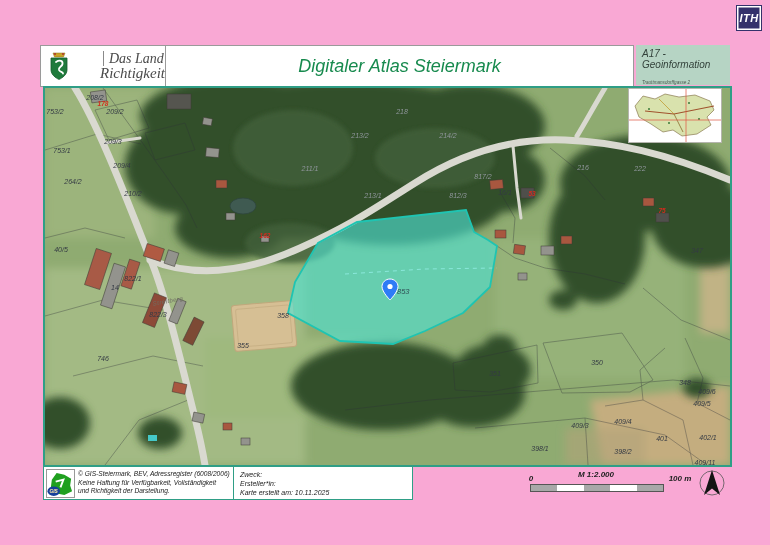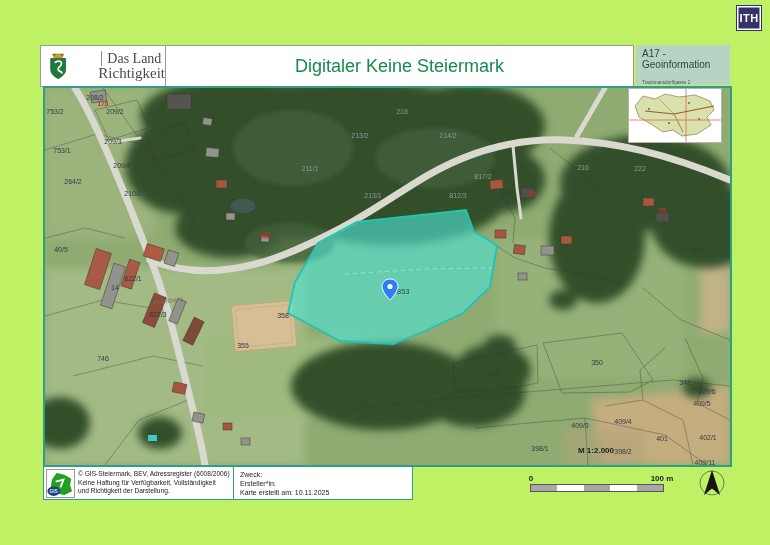--- a/index.html
+++ b/index.html
@@ -1,17 +1,17 @@
 <!DOCTYPE html>
 <html><head>
 <meta charset="utf-8">
 <style>
   html,body{margin:0;padding:0;background:#e8e8e8;}
-  .page{position:relative;width:770px;height:545px;background:#bef264;overflow:hidden;
-        font-family:"Liberation Sans",sans-serif;}
+  .page{position:relative;width:770px;height:545px;background:#f9a8d4;overflow:hidden;
+        font-family:"Liberation Sans",sans-serif;font-style:italic;}
   
   .ith{position:absolute;top:5px;right:8px;display:flex;align-items:center;gap:6px;}
   .ith-box{width:24px;height:24px;background:#34316b;color:#fff;display:flex;align-items:center;
            justify-content:center;font-weight:bold;font-size:11px;letter-spacing:.5px;
            border:1.5px solid #34316b;box-shadow:inset 0 0 0 1.5px #fff;}
   .ith-name{font-size:14px;font-weight:bold;color:#34316b;letter-spacing:.8px;line-height:14px;}
   .ith-sub{font-size:5px;color:#5a5680;letter-spacing:1.7px;line-height:7px;}
   
   .header{position:absolute;left:40px;top:45px;width:592px;height:40px;border:1px solid #9a9a9a;
           display:flex;background:#fff;}
@@ -72,21 +72,21 @@
         <circle cx="8" cy="3" r="1" fill="#b03030"></circle>
           <circle cx="16" cy="3" r="1" fill="#b03030"></circle>
         <path d="M4,7 h16 v12 c0,6 -8,9.5 -8,9.5 c0,0 -8,-3.5 -8,-9.5 z" fill="#1f7a3c" stroke="#155a2b" stroke-width=".8"></path>
         <path d="M9,11 c4,-2.5 7,-1 6.5,2 c-.5,3 -4.5,3 -3.5,6 c.8,2.2 4,1.5 4,3.5" stroke="#fff" stroke-width="1.8" fill="none" stroke-linecap="round"></path>
       </svg>
       <div class="wordmark">
         <div class="wm1">Das Land</div>
         <div class="wm2">Richtigkeit</div>
       </div>
     </div>
-    <div class="hdr-title">Digitaler Keine Steiermark</div>
+    <div class="hdr-title">Digitaler Atlas Steiermark</div>
   </div>
 
   <div class="infobox">
     <div class="t">A17 - Geoinformation</div>
     <div class="l">Trauttmansdorffgasse 2</div>
     <div class="l">A-8010 Graz</div>
     <div class="l">geoinformation@stmk.gv.at</div>
     <div class="l">https://gis.stmk.gv.at</div>
   </div>
 
@@ -296,22 +296,22 @@
     </div>
   </div>
 
   <div class="fbox mid">
     <div class="fmid">Zweck:</div>
     <div class="fmid">Ersteller*in:</div>
     <div class="fmid">Karte erstellt am: 10.11.2025</div>
   </div>
 
   <span class="sb-label" style="left:531px;top:474px;">0</span>
-  <span class="sb-label" style="left:596px;top:446px;">M 1:2.000</span>
-  <span class="sb-label" style="left:662px;top:474px;">100 m</span>
+  <span class="sb-label" style="left:596px;top:470px;">M 1:2.000</span>
+  <span class="sb-label" style="left:680px;top:474px;">100 m</span>
   <div class="sbar">
     <div></div>
       <div></div>
       <div></div>
       <div></div>
       <div></div>
   </div>
 
   <svg class="north" width="26" height="32" viewBox="0 0 26 32">
     <circle cx="13" cy="16" r="12" fill="none" stroke="#555" stroke-width=".8"></circle>

